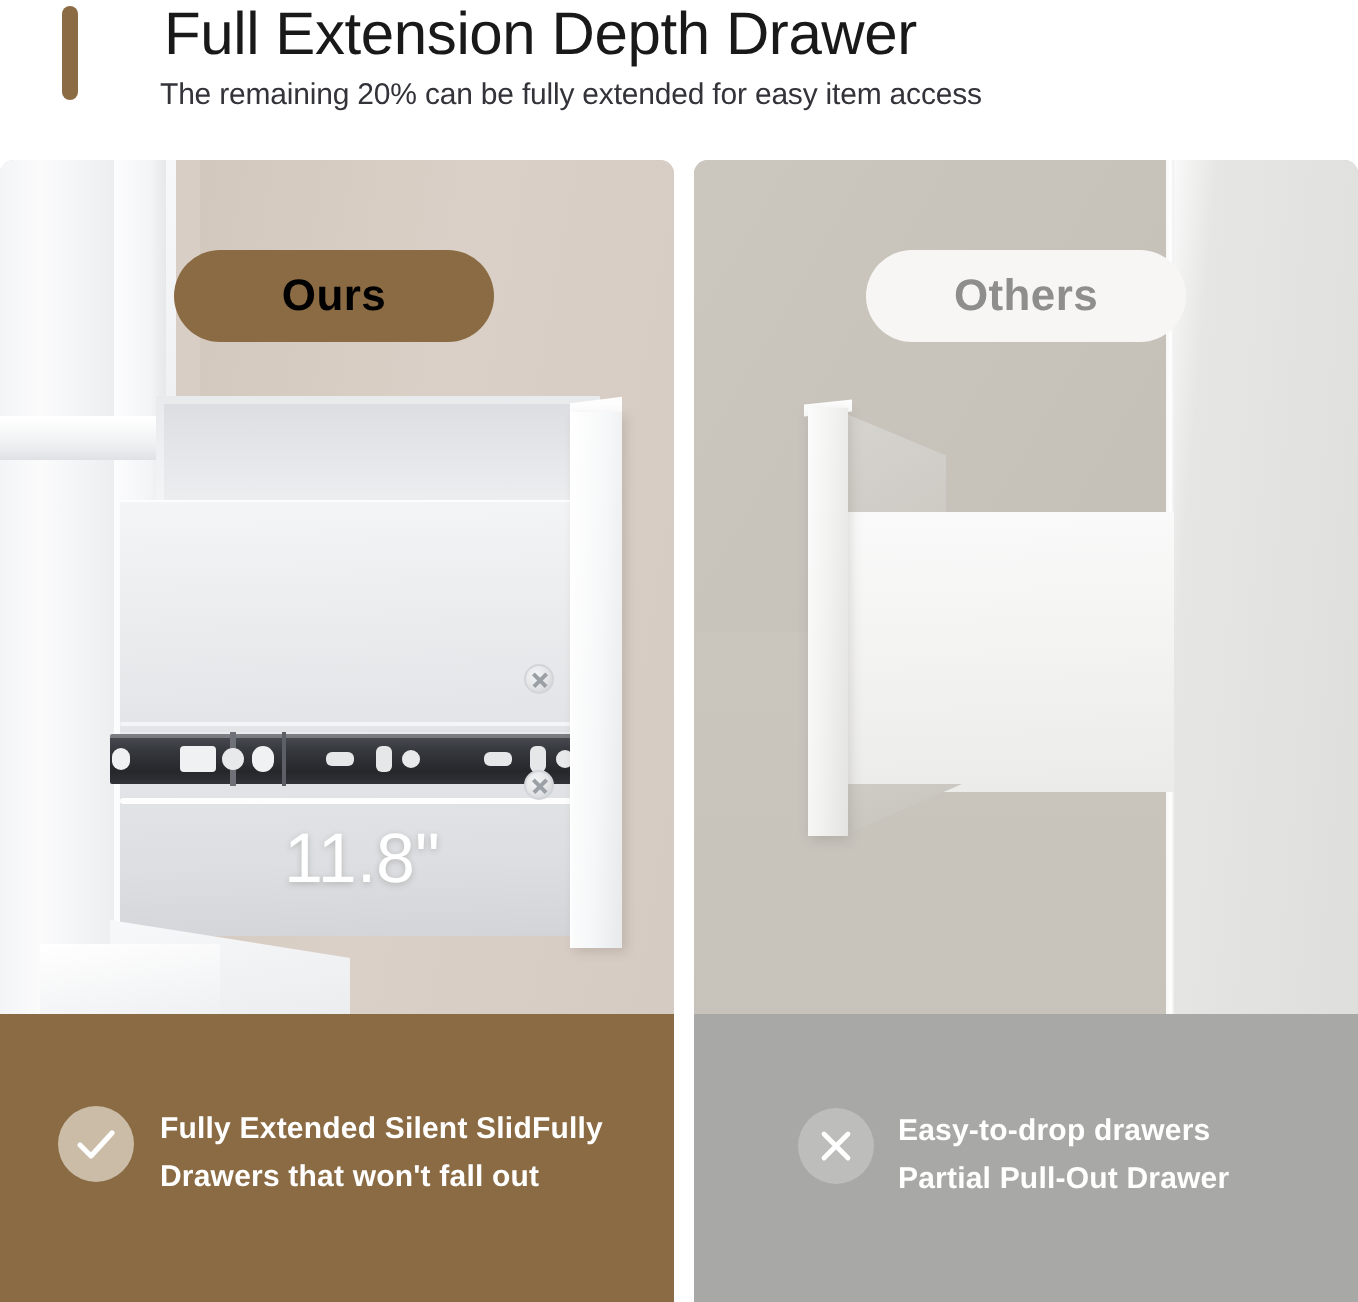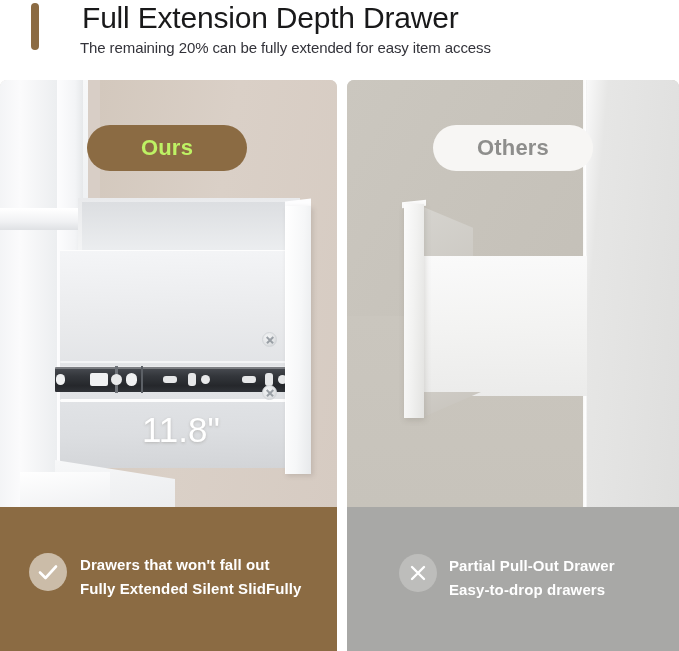--- a/index.html
+++ b/index.html
@@ -345,21 +345,21 @@
     align-items: center;
     justify-content: center;
     font-size: 22px;
     font-weight: 700;
     letter-spacing: 0.2px;
   }
   #badge-ours {
     left: 87px;
     width: 160px;
     background: #8b6b43;
-    color: #bef264;
+    color: #000000;
   }
   #badge-others {
     left: 86px;
     width: 160px;
     background: #f7f6f4;
     color: #8e8e8c;
     justify-content: center;
   }
 
   
@@ -464,22 +464,22 @@
       </div>
     </div>
 
     <div class="caption" id="caption-left">
       <span class="cap-icon" id="cap-icon-left">
         <svg width="38" height="38" viewBox="0 0 38 38" aria-hidden="true">
           <path d="M11 19.5 L16.5 25 L27 13.5" fill="none" stroke="#ffffff" stroke-width="2.6" stroke-linecap="round" stroke-linejoin="round"></path>
         </svg>
       </span>
       <div class="cap-text" id="cap-text-left">
+        <div>Fully Extended Silent SlidFully</div>
         <div>Drawers that won't fall out</div>
-        <div>Fully Extended Silent SlidFully</div>
       </div>
     </div>
   </div>
 
   <div class="panel" id="panel-right">
 
     <div class="photo" id="photo-right">
       <div class="r-wall"></div>
       <div class="r-floor"></div>
       <div class="r-cab"></div>
@@ -496,21 +496,21 @@
       </div>
     </div>
 
     <div class="caption" id="caption-right">
       <span class="cap-icon" id="cap-icon-right">
         <svg width="38" height="38" viewBox="0 0 38 38" aria-hidden="true">
           <path d="M13 13 L25 25 M25 13 L13 25" fill="none" stroke="#ffffff" stroke-width="2.4" stroke-linecap="round"></path>
         </svg>
       </span>
       <div class="cap-text" id="cap-text-right">
+        <div>Easy-to-drop drawers</div>
         <div>Partial Pull-Out Drawer</div>
-        <div>Easy-to-drop drawers</div>
       </div>
     </div>
   </div>
 
   <div id="gutter"></div>
 
 </div>
 
 </body></html>

